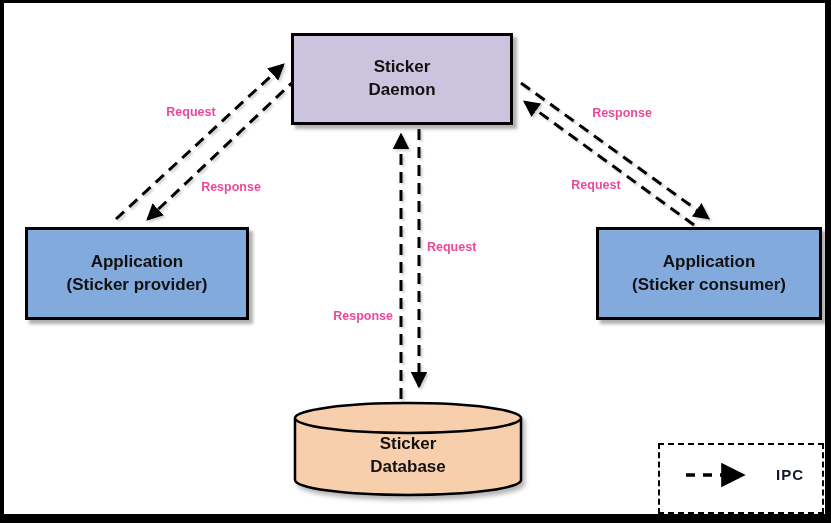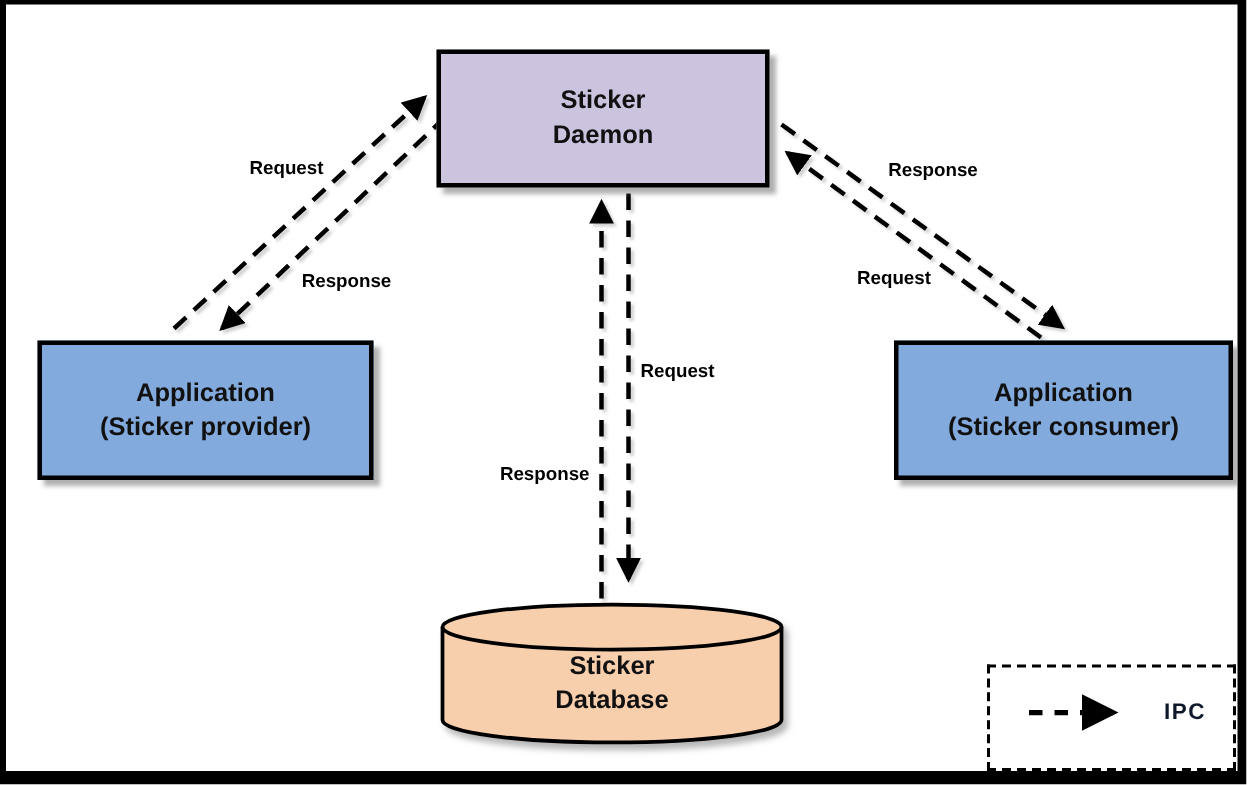--- a/index.html
+++ b/index.html
@@ -30,21 +30,21 @@
   #node-daemon   { left: 287px; top: 30px;  width: 222px; height: 92px; }
   #node-provider { left: 21px;  top: 224px; width: 224px; height: 93px; }
   #node-consumer { left: 592px; top: 224px; width: 226px; height: 93px; }
   #cyl { filter: drop-shadow(3px 4px 2px rgba(110,110,110,0.5)); }
   #db-label {
     position: absolute; left: 314px; top: 430px; width: 180px;
     text-align: center; font-weight: bold; font-size: 17px; line-height: 1.35;
     color: #111; white-space: pre-line;
   }
   .edge-label {
-    position: absolute; font-weight: bold; font-size: 12.5px; color: #000000;
+    position: absolute; font-weight: bold; font-size: 12.5px; color: #ec4899;
     text-align: center;
   }
   #lbl-req-left   { left: 147px; top: 102px; width: 80px; }
   #lbl-resp-left  { left: 182px; top: 177px; width: 90px; }
   #lbl-resp-right { left: 573px; top: 103px; width: 90px; }
   #lbl-req-right  { left: 552px; top: 175px; width: 80px; }
   #lbl-req-mid    { left: 423px; top: 237px; width: 70px; text-align: left; }
   #lbl-resp-mid   { left: 309px; top: 306px; width: 80px; text-align: right; }
   #legend {
     position: absolute; left: 654px; top: 440px; width: 166px; height: 71px;

